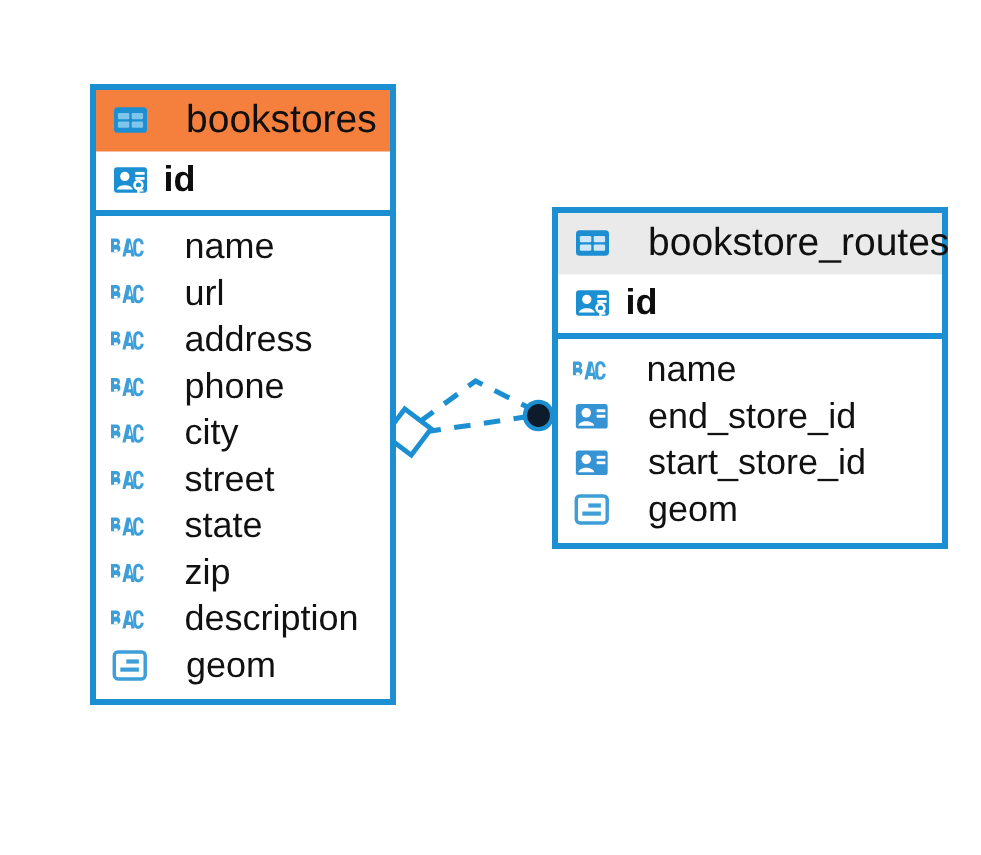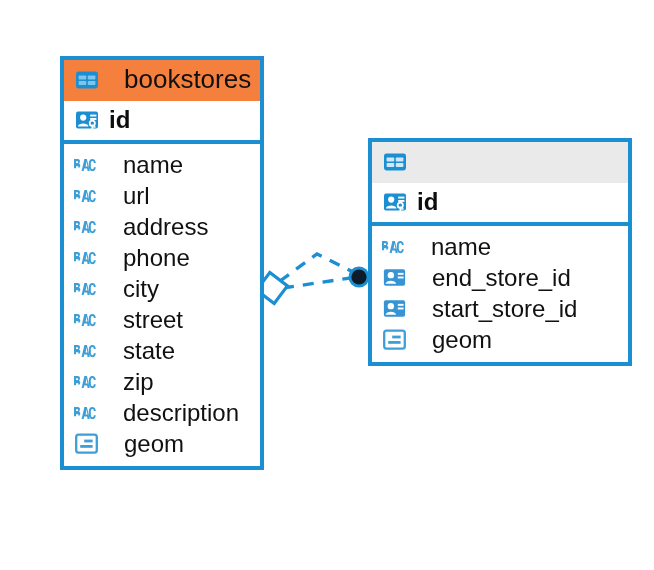--- a/index.html
+++ b/index.html
@@ -265,20 +265,21 @@
   <div class="entity" style="left:368px; top:138px; width:264px;">
 
     <div class="entity-header grey">
       <svg class="icon" width="28" height="28" viewBox="0 0 28 28">
         <rect x="3" y="5.5" width="22" height="17" rx="2.4" fill="#1b8fd2"></rect>
         <rect x="5.6" y="9.4" width="7.6" height="4.1" rx="0.8" fill="#cfe7f7"></rect>
         <rect x="14.8" y="9.4" width="7.6" height="4.1" rx="0.8" fill="#cfe7f7"></rect>
         <rect x="5.6" y="15" width="7.6" height="4.1" rx="0.8" fill="#cfe7f7"></rect>
         <rect x="14.8" y="15" width="7.6" height="4.1" rx="0.8" fill="#cfe7f7"></rect>
       </svg>
+      <span class="entity-title">bookstore_routes</span>
     </div>
 
     <div class="pk-row">
       <svg class="icon" width="28" height="28" viewBox="0 0 28 28">
         <rect x="3" y="5.5" width="22" height="17" rx="2" fill="#1b8fd2"></rect>
         <circle cx="10.2" cy="11.6" r="3.1" fill="#ffffff"></circle>
         <path d="M 4.9 20.4 C 5.6 16.6 14.8 16.6 15.5 20.4 Z" fill="#ffffff"></path>
         <rect x="17.2" y="8.6" width="6.2" height="1.9" fill="#ffffff"></rect>
         <rect x="17.2" y="12" width="6.2" height="1.9" fill="#ffffff"></rect>
         <circle cx="19.3" cy="17.3" r="2.6" fill="none" stroke="#ffffff" stroke-width="1.8"></circle>

